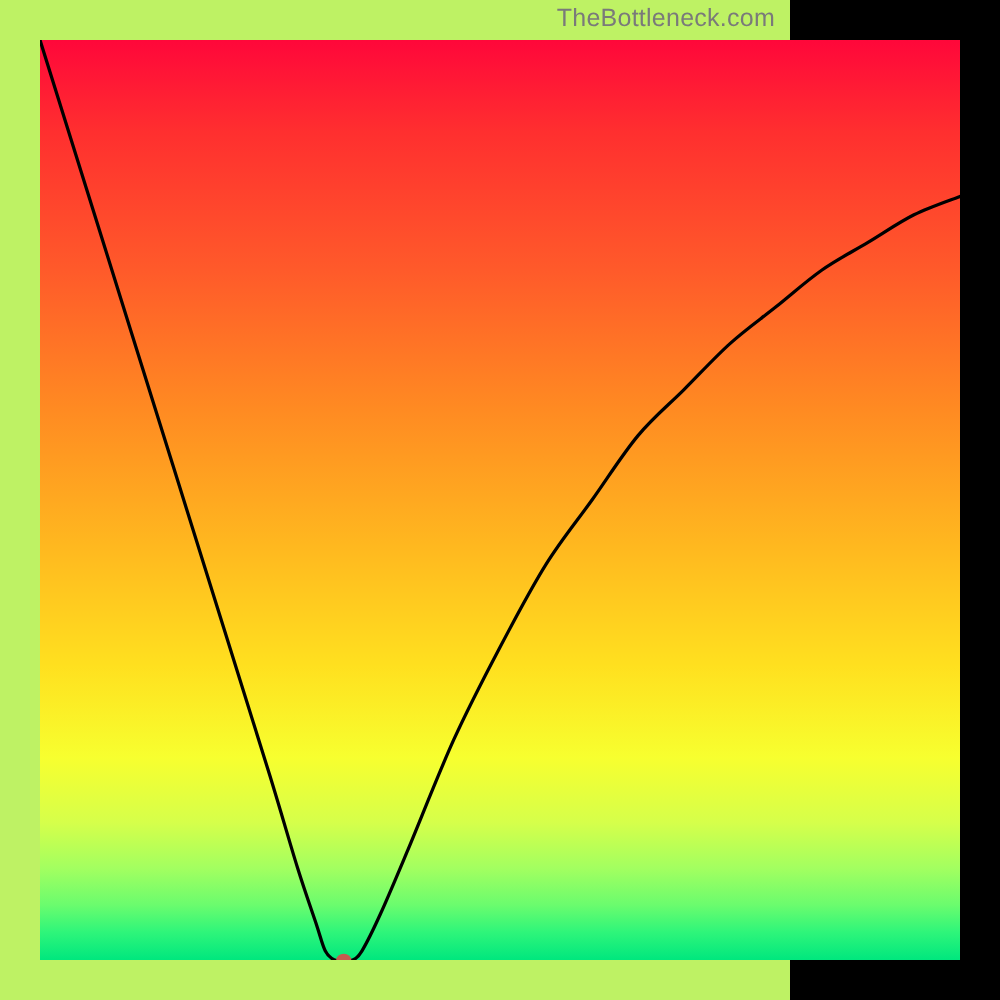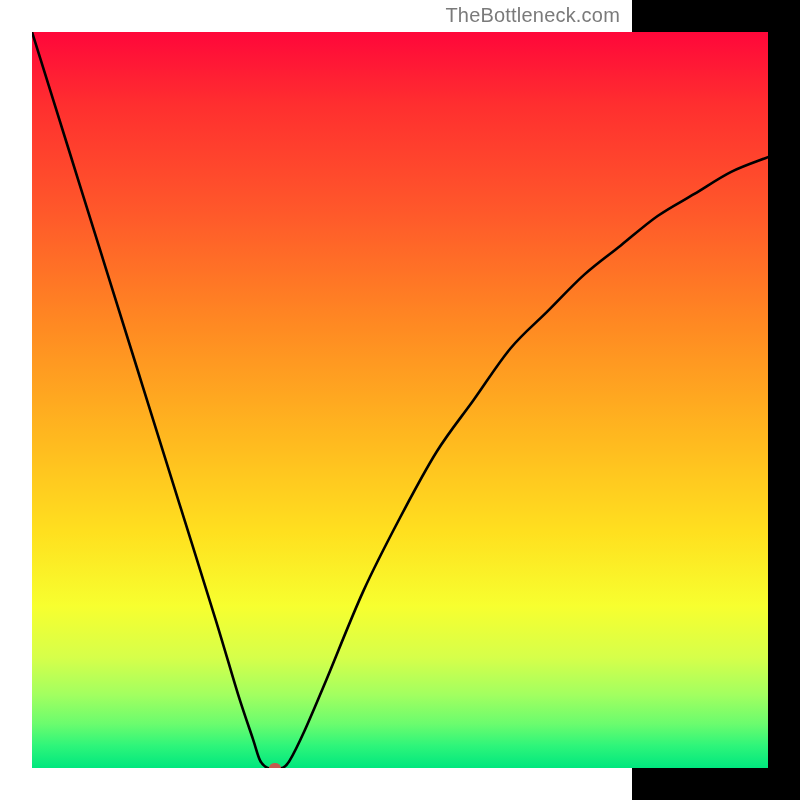--- a/index.html
+++ b/index.html
@@ -8,21 +8,21 @@
     width: 800px;
     height: 800px;
     background: #000;
     overflow: hidden;
     font-family: Arial, Helvetica, sans-serif;
   }
   .frame {
     position: relative;
     width: 632px;
     height: 800px;
-    background: #ffffff;
+    background: #bef264;
     text-align: center;
   }
   .chart-area {
     position: absolute;
     left: 32px;
     top: 32px;
     width: 736px;
     height: 736px;
     overflow: hidden;
   }

